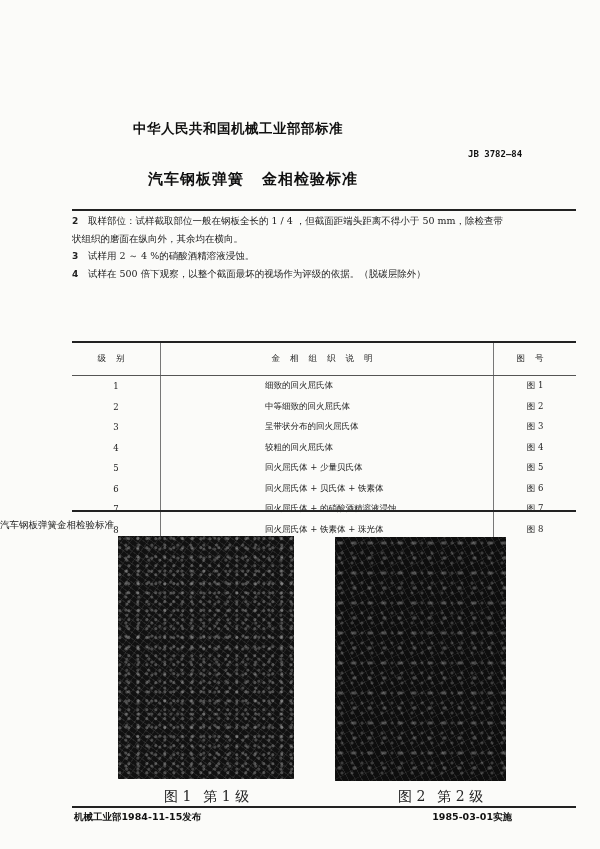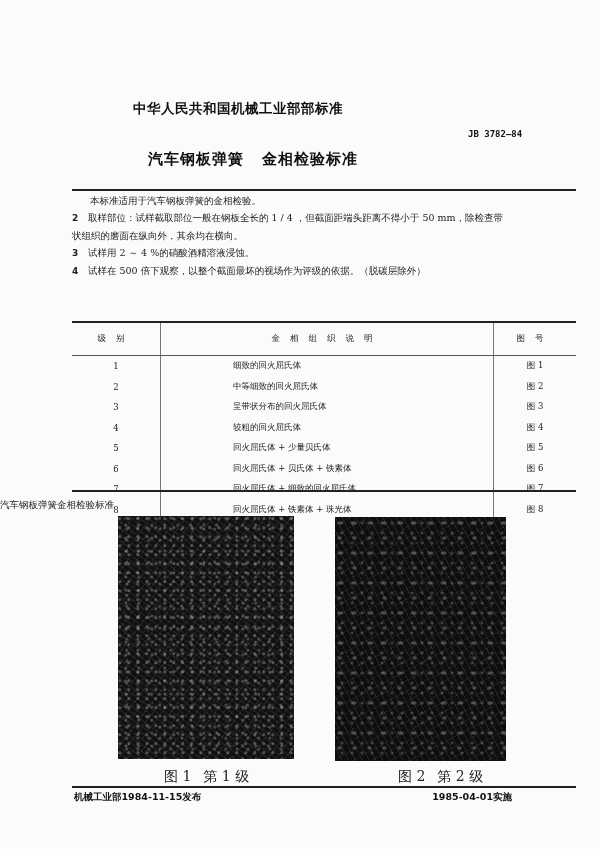--- a/index.html
+++ b/index.html
@@ -1,33 +1,33 @@
 <!DOCTYPE html>
 <html><head>
 <meta charset="utf-8">
 <style>
   html, body { margin: 0; padding: 0; }
   body {
     width: 600px; height: 849px; background: #fbfbf9; position: relative; overflow: hidden;
     font-family: "DejaVu Serif", "Liberation Serif", serif; color: #1a1a1a;
   }
-  .abs { position: absolute; }
+  .abs { position: absolute; margin-top: 20px; }
   .ministry { left: 133px; top: 100px; font-family: "DejaVu Sans", sans-serif; font-weight: bold; font-size: 13.5px; letter-spacing: 0.5px; color: #111; }
   .code { left: 468px; top: 129px; font-family: "DejaVu Sans Mono", "Liberation Mono", monospace; font-weight: bold; font-size: 9px; color: #111; }
   .title { left: 148px; top: 150px; font-family: "DejaVu Sans", sans-serif; font-weight: bold; font-size: 15px; letter-spacing: 1px; color: #111; }
   .title .gap { display: inline-block; width: 18px; }
   .rule { left: 72px; width: 504px; height: 2px; background: #222; }
   .body-text { left: 72px; width: 504px; font-size: 9.5px; line-height: 17px; color: #222; }
   .para { white-space: nowrap; }
   .para .num { display: inline-block; width: 16px; font-family: "DejaVu Sans", sans-serif; font-weight: bold; font-size: 9px; }
   .indent { padding-left: 18px; }
   table.grades { left: 72px; top: 323px; width: 504px; border-collapse: collapse; font-size: 8.5px; color: #222; }
   table.grades th { font-weight: normal; height: 30px; border-bottom: 1px solid #555; letter-spacing: 10px; }
   table.grades td { height: 18.5px; text-align: center; }
-  table.grades td.desc { text-align: left; padding-left: 72px; }
+  table.grades td.desc { text-align: left; padding-left: 104px; }
   table.grades .c1 { width: 86px; border-right: 1px solid #777; }
   table.grades .c3 { width: 80px; border-left: 1px solid #777; }
   table.grades tr.last td { padding-bottom: 4px; }
   .caption-main { left: 0; width: 544px; top: 499px; text-align: left; font-size: 9.5px; color: #222; }
   .micro { background: #0d0d0d; }
   .micro1 { left: 118px; top: 516px; width: 176px; height: 243px;
     background:
       radial-gradient(circle at 20% 30%, rgba(200,200,200,0.35) 0 1px, transparent 2px),
       radial-gradient(circle at 60% 70%, rgba(200,200,200,0.30) 0 1px, transparent 2px),
       radial-gradient(circle at 80% 20%, rgba(220,220,220,0.25) 0 1px, transparent 2px),
@@ -58,21 +58,20 @@
 
 <div class="abs ministry">中华人民共和国机械工业部部标准</div>
 <div class="abs code">JB 3782—84</div>
 <div class="abs title">
   <span>汽车钢板弹簧</span><span class="gap"></span><span>金相检验标准</span>
 </div>
 
 <div class="abs rule" style="top:189px;"></div>
 
 <div class="abs body-text" style="top:192px;">
-  <div class="para indent">本标准适用于汽车钢板弹簧的金相检验。</div>
   <div class="para"><span class="num">2</span><span>取样部位：试样截取部位一般在钢板全长的 1 / 4 ，但截面距端头距离不得小于 50 mm，除检查带</span></div>
   <div class="para">状组织的磨面在纵向外，其余均在横向。</div>
   <div class="para"><span class="num">3</span><span>试样用 2 ～ 4 %的硝酸酒精溶液浸蚀。</span></div>
   <div class="para"><span class="num">4</span><span>试样在 500 倍下观察，以整个截面最坏的视场作为评级的依据。（脱碳层除外）</span></div>
 </div>
 
 <div class="abs rule" style="top:321px;"></div>
 
 <table class="abs grades">
   <thead>
@@ -108,21 +107,21 @@
         <td class="desc">回火屈氏体 + 少量贝氏体</td>
         <td class="c3">图 5</td>
       </tr>
     <tr>
         <td class="c1">6</td>
         <td class="desc">回火屈氏体 + 贝氏体 + 铁素体</td>
         <td class="c3">图 6</td>
       </tr>
     <tr>
         <td class="c1">7</td>
-        <td class="desc">回火屈氏体 + 细致的回火屈氏体</td>
+        <td class="desc">回火屈氏体 + 的硝酸酒精溶液浸蚀</td>
         <td class="c3">图 7</td>
       </tr>
     <tr class="last">
         <td class="c1">8</td>
         <td class="desc">回火屈氏体 + 铁素体 + 珠光体</td>
         <td class="c3">图 8</td>
       </tr>
   </tbody>
 </table>
 
@@ -136,13 +135,13 @@
 <div class="abs fig-cap fig-cap1">
   <span>图 1</span><span class="sp"></span><span>第 1 级</span>
 </div>
 <div class="abs fig-cap fig-cap2">
   <span>图 2</span><span class="sp"></span><span>第 2 级</span>
 </div>
 
 <div class="abs rule" style="top:786px;"></div>
 
 <div class="abs foot foot-left">机械工业部1984-11-15发布</div>
-<div class="abs foot foot-right">1985-04-01实施</div>
+<div class="abs foot foot-right">1985-03-01实施</div>
 
 </body></html>

